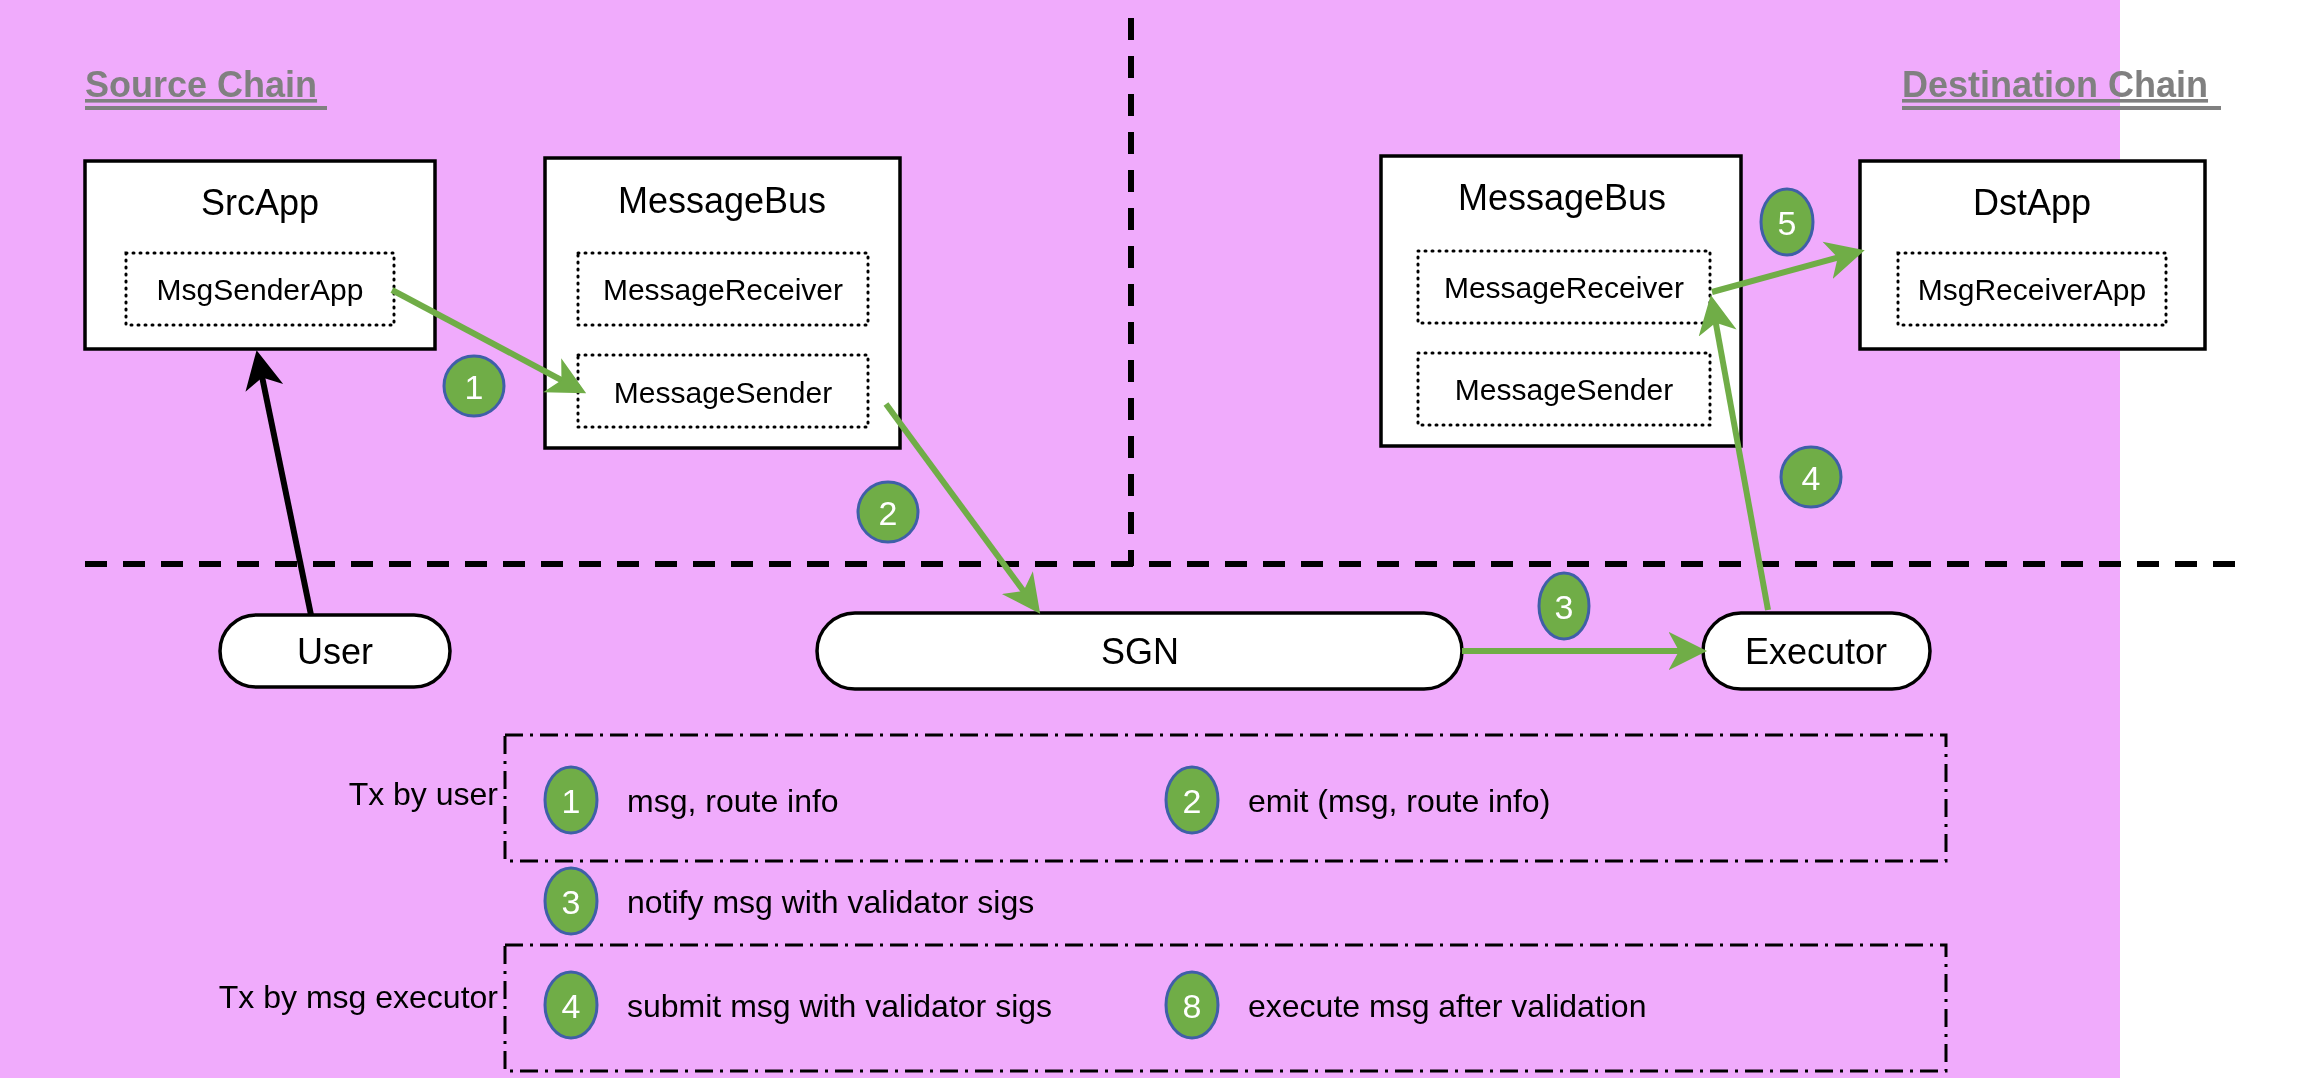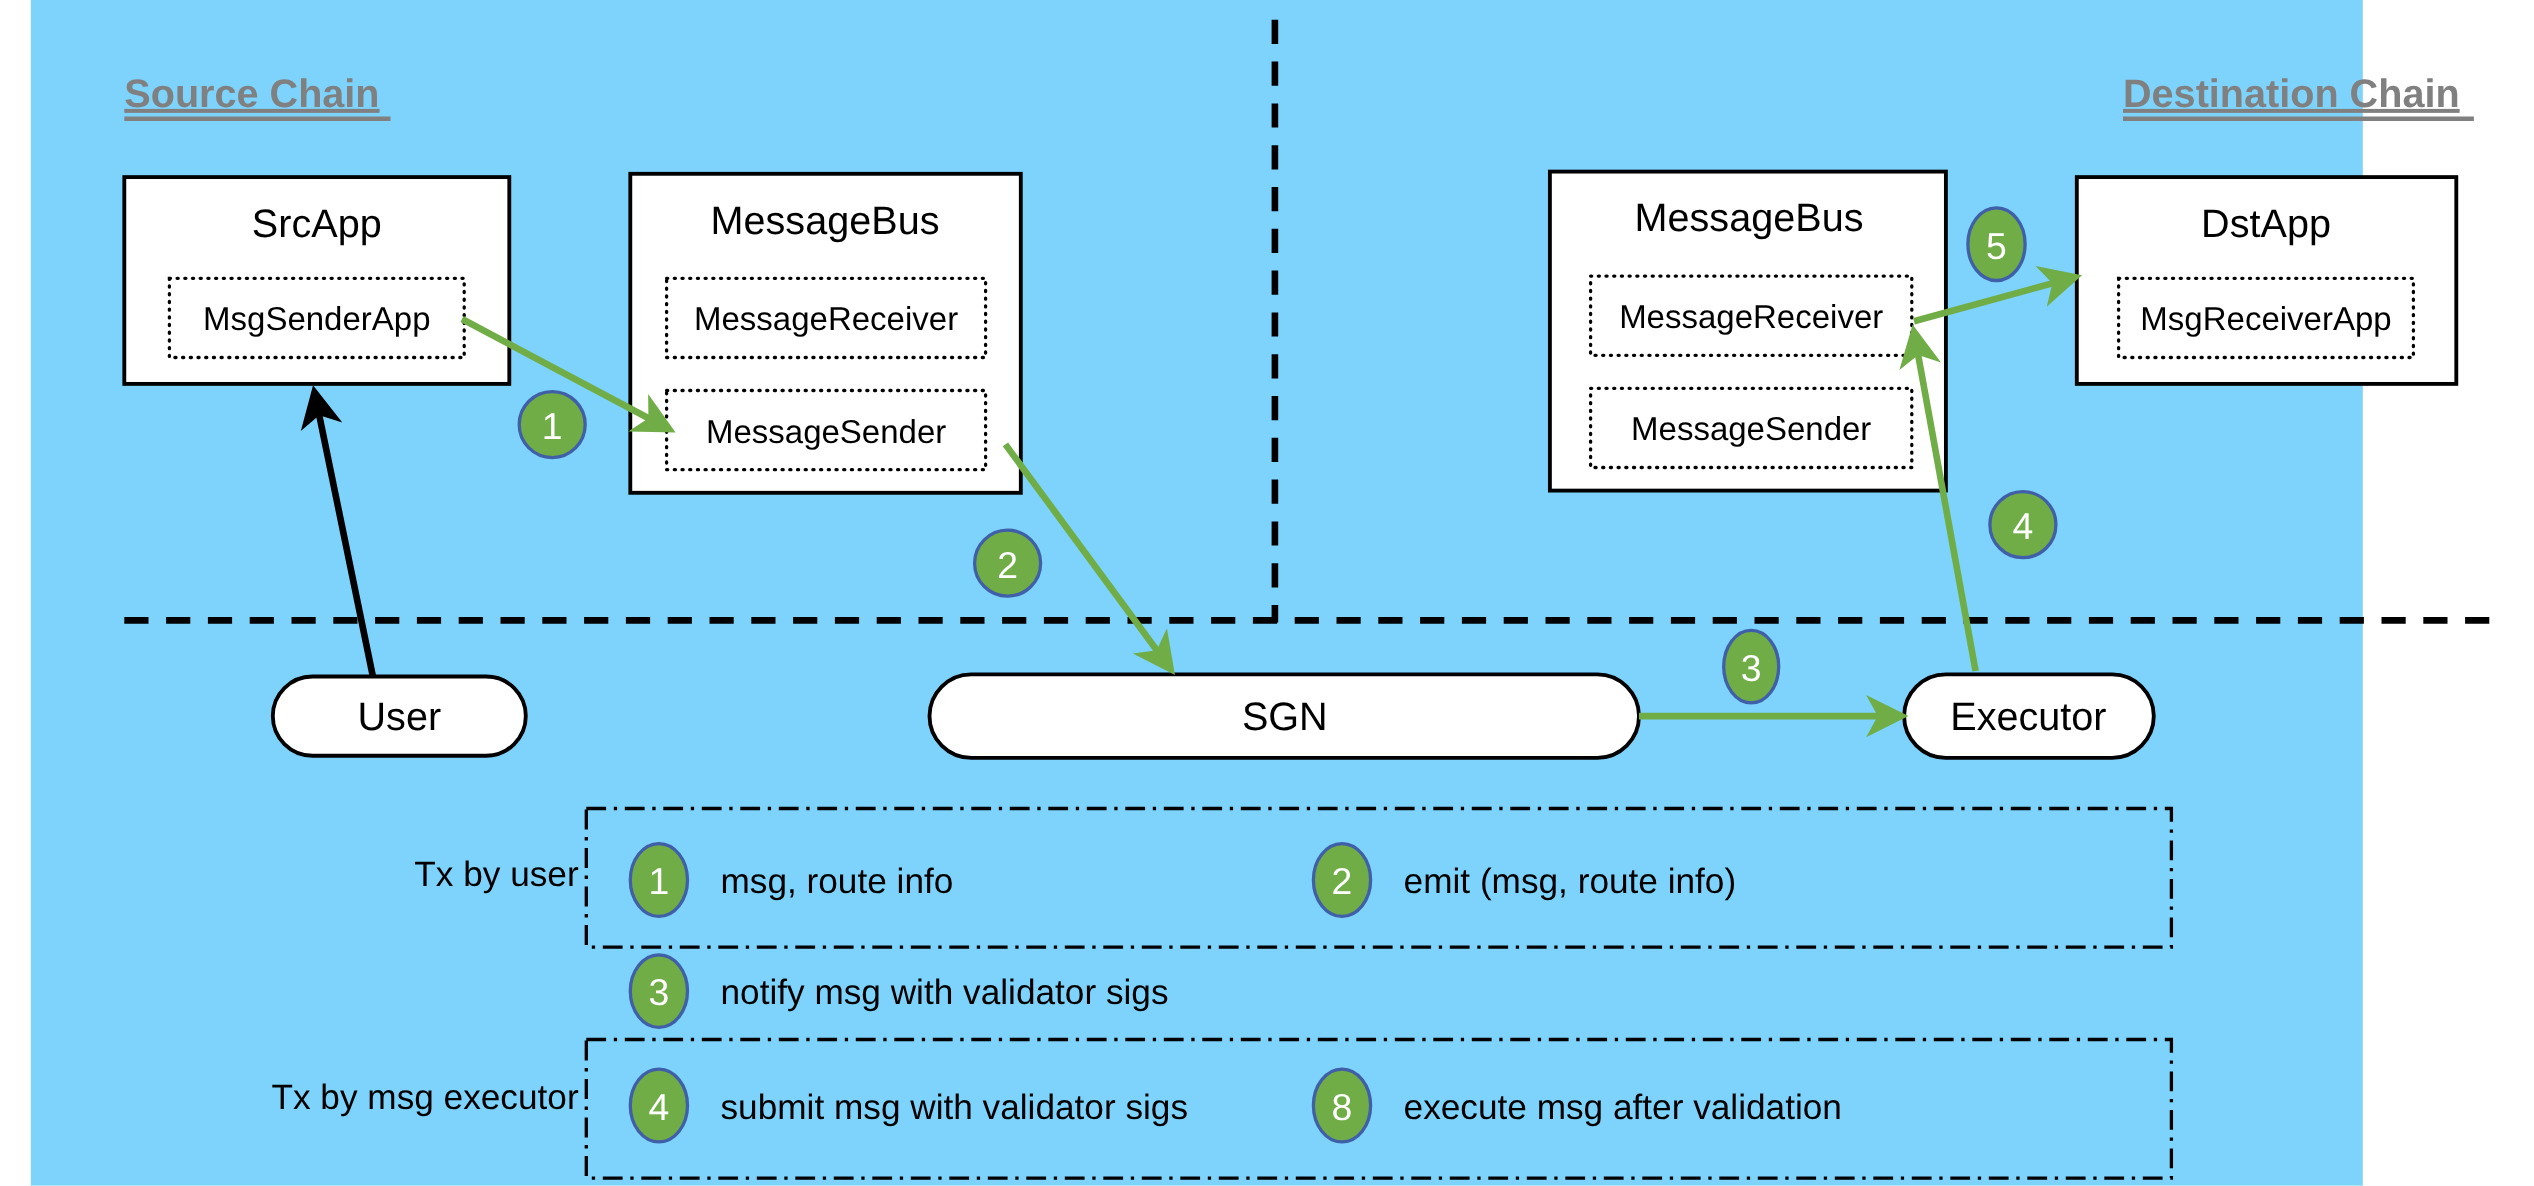--- a/index.html
+++ b/index.html
@@ -10,22 +10,21 @@
   body {
     width: 2304px;
     height: 1078px;
     font-family: "Liberation Sans", sans-serif;
     overflow: hidden;
   }
   #stage {
     position: relative;
     width: 2120px;
     height: 1078px;
-    background: #7dd3fc;
-    margin-left: 28px;
+    background: #f0abfc;
   }
   svg#diagram {
     position: absolute;
     left: 0;
     top: 0;
     width: 2304px;
     height: 1078px;
   }
   .chain-title {
     font-family: "Liberation Sans", sans-serif;

